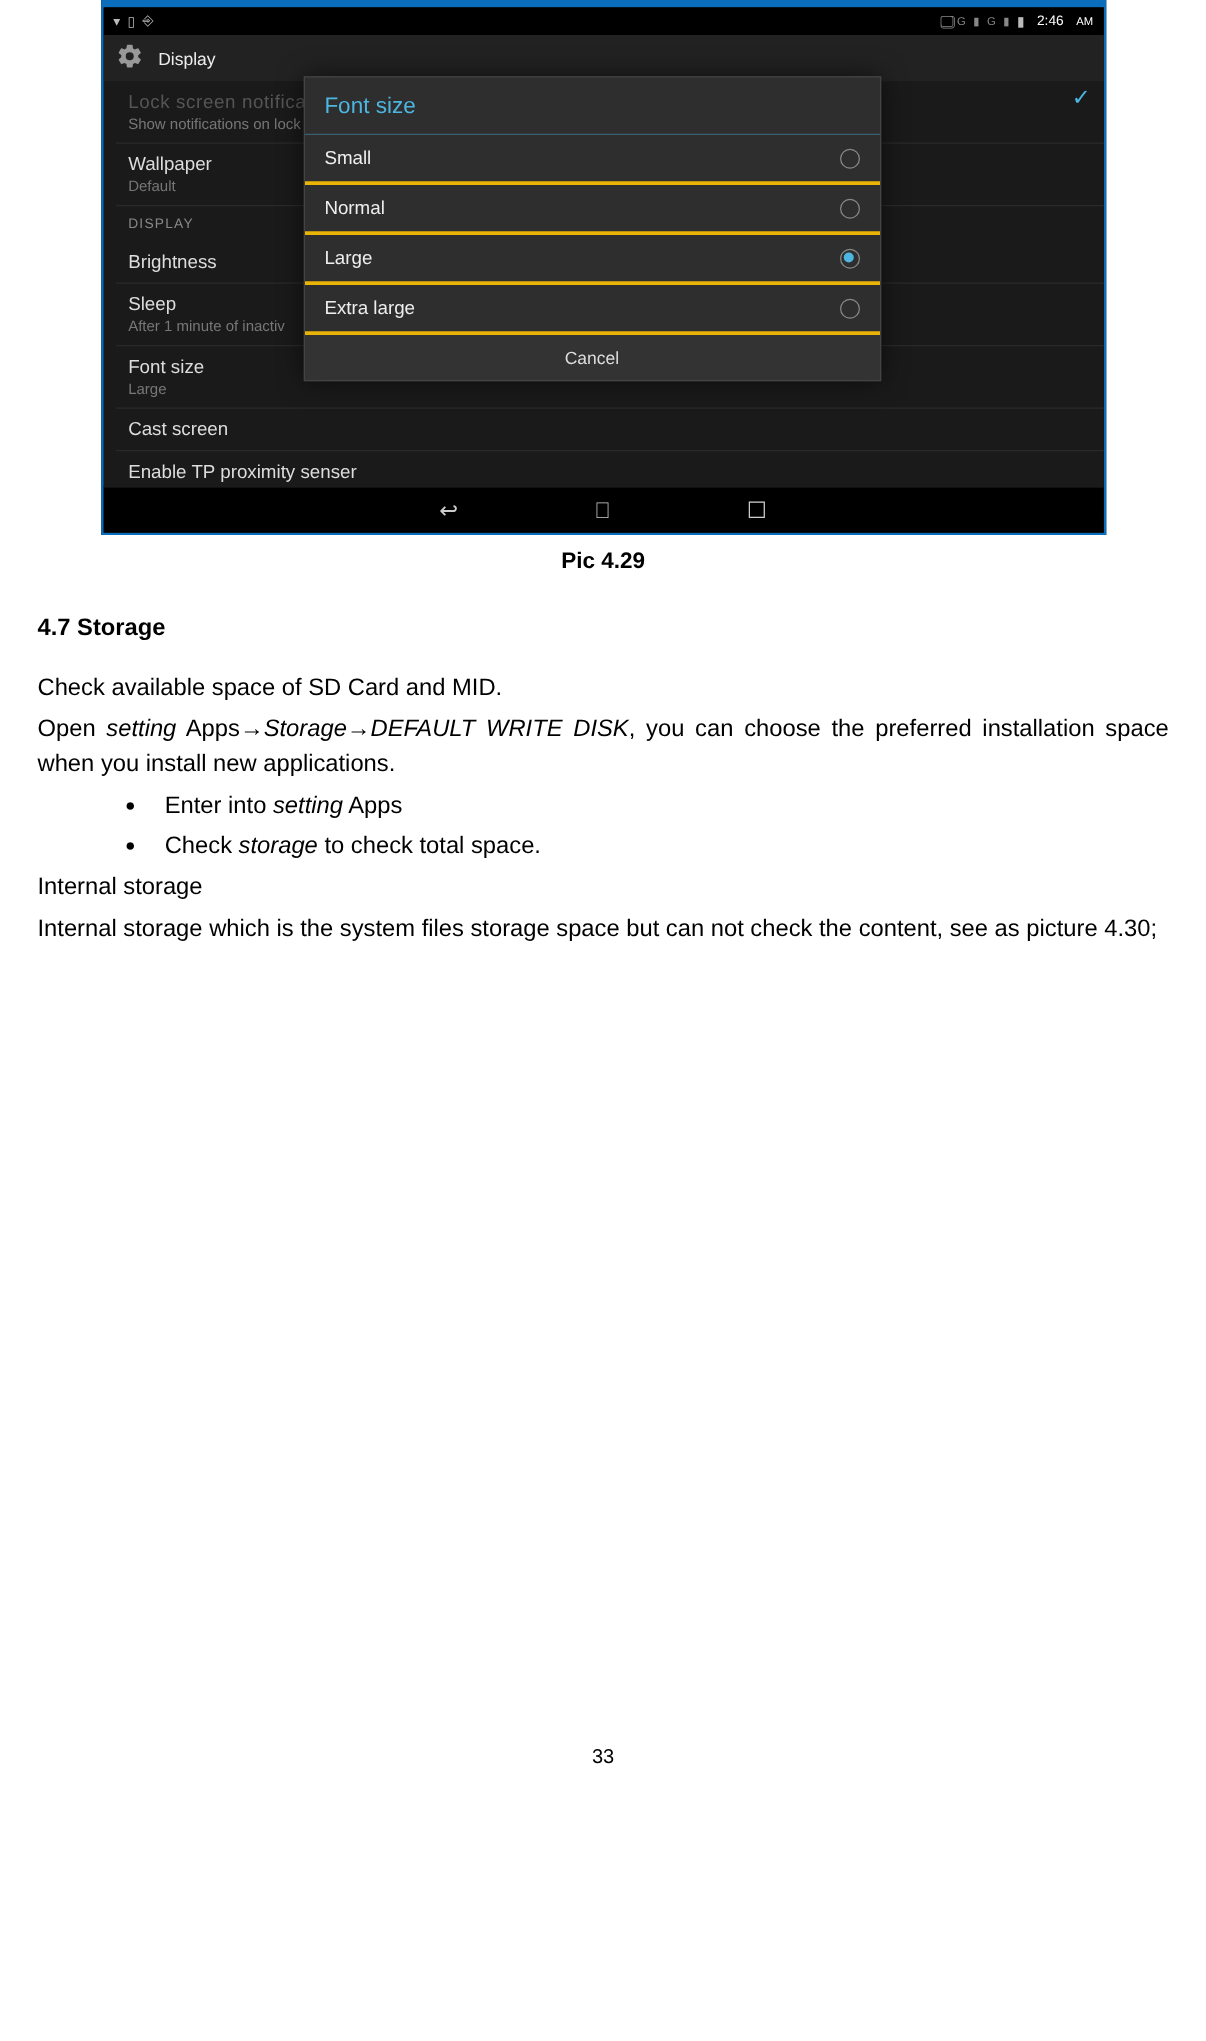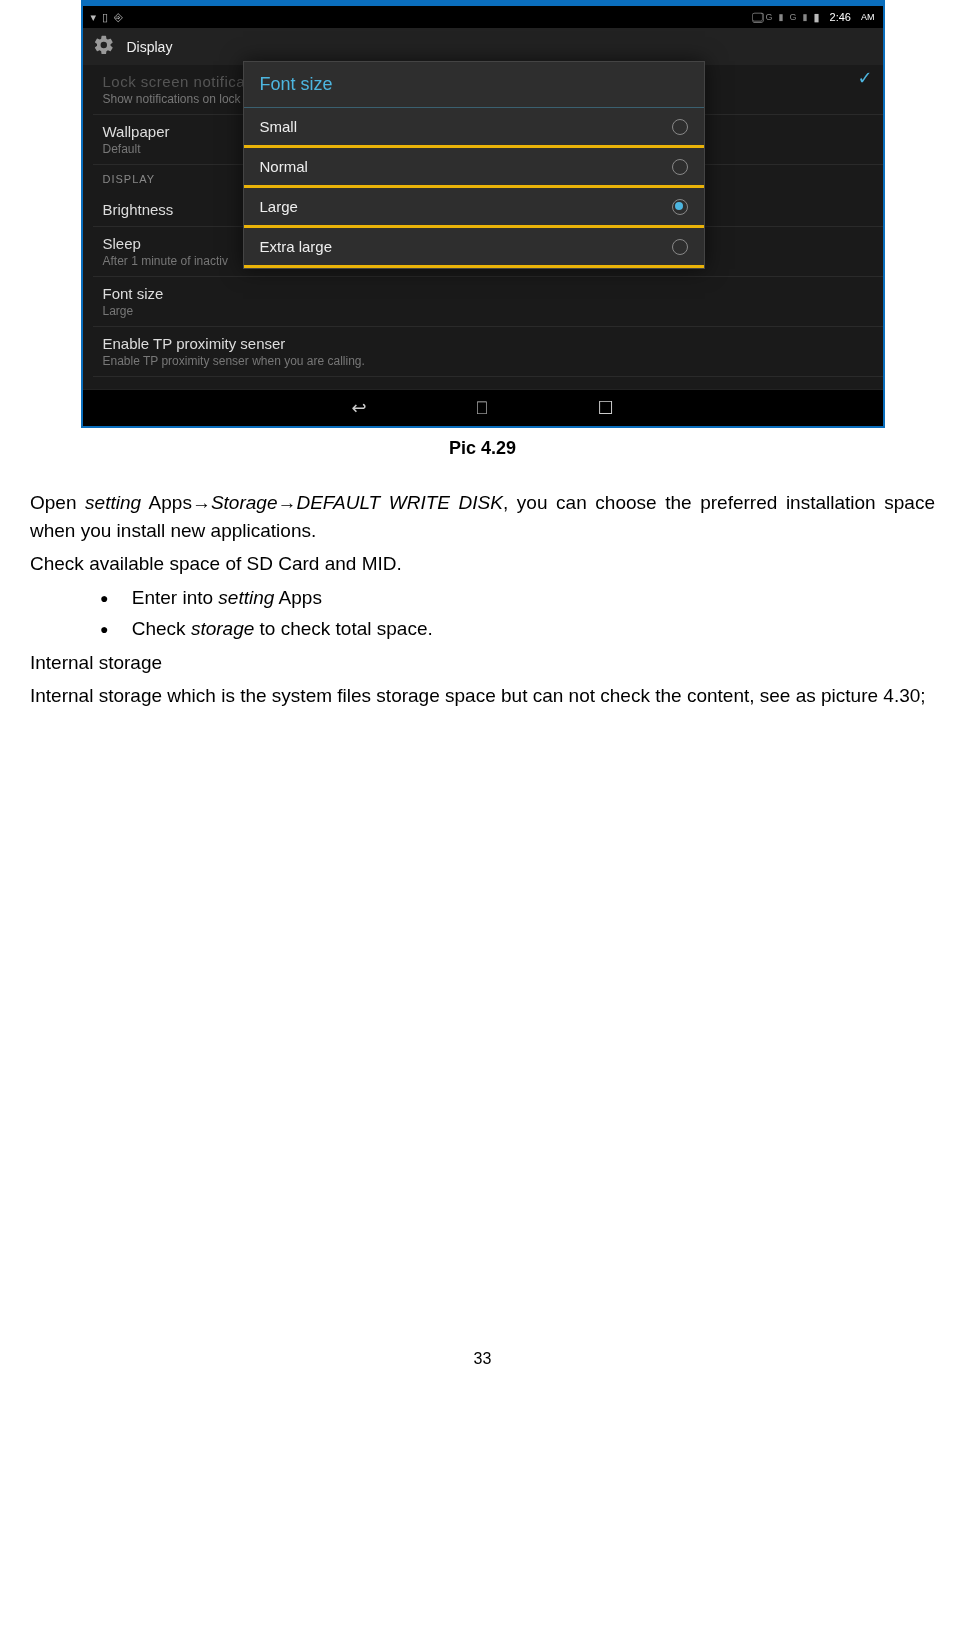--- a/index.html
+++ b/index.html
@@ -222,65 +222,67 @@
         </div>
         <div class="row">
           <div class="title">Sleep</div>
           <div class="sub">After 1 minute of inactiv</div>
         </div>
         <div class="row">
           <div class="title">Font size</div>
           <div class="sub">Large</div>
         </div>
         <div class="row">
+          <div class="title">Cast screen</div>
+        </div>
+        <div class="row">
           <div class="title">Enable TP proximity senser</div>
           <div class="sub">Enable TP proximity senser when you are calling.</div>
         </div>
-        <div class="row">
-          <div class="title">Cast screen</div>
-        </div>
       </div>
 
       <div class="dialog-overlay">
         <div class="dialog-title">Font size</div>
         <div class="dialog-item">
           <span>Small</span>
           <span class="radio"></span>
         </div>
         <div class="dialog-item">
           <span>Normal</span>
           <span class="radio"></span>
         </div>
         <div class="dialog-item">
           <span>Large</span>
           <span class="radio selected"></span>
         </div>
         <div class="dialog-item">
           <span>Extra large</span>
           <span class="radio"></span>
         </div>
+        <div class="dialog-cancel">Cancel</div>
       </div>
 
       <div class="nav-bar">
         <span>↩</span>
         <span>⎕</span>
         <span>☐</span>
       </div>
     </div>
   </div>
 
   <div class="caption">Pic 4.29</div>
 
   <div class="doc">
+    <h2>4.7 Storage</h2>
+
+    <p>Check available space of SD Card and MID.</p>
 
     <p>
       <span>Open </span><span class="italic">setting</span><span> Apps</span><span>→</span><span class="italic">Storage</span><span>→</span><span class="italic">DEFAULT WRITE DISK</span><span>, you can choose the preferred installation space when you install new applications.</span>
     </p>
-
-    <p>Check available space of SD Card and MID.</p>
 
     <ul>
       <li>
         <span>Enter into </span><span class="italic">setting</span><span> Apps</span>
       </li>
       <li>
         <span>Check </span><span class="italic">storage</span><span> to check total space.</span>
       </li>
     </ul>
 

